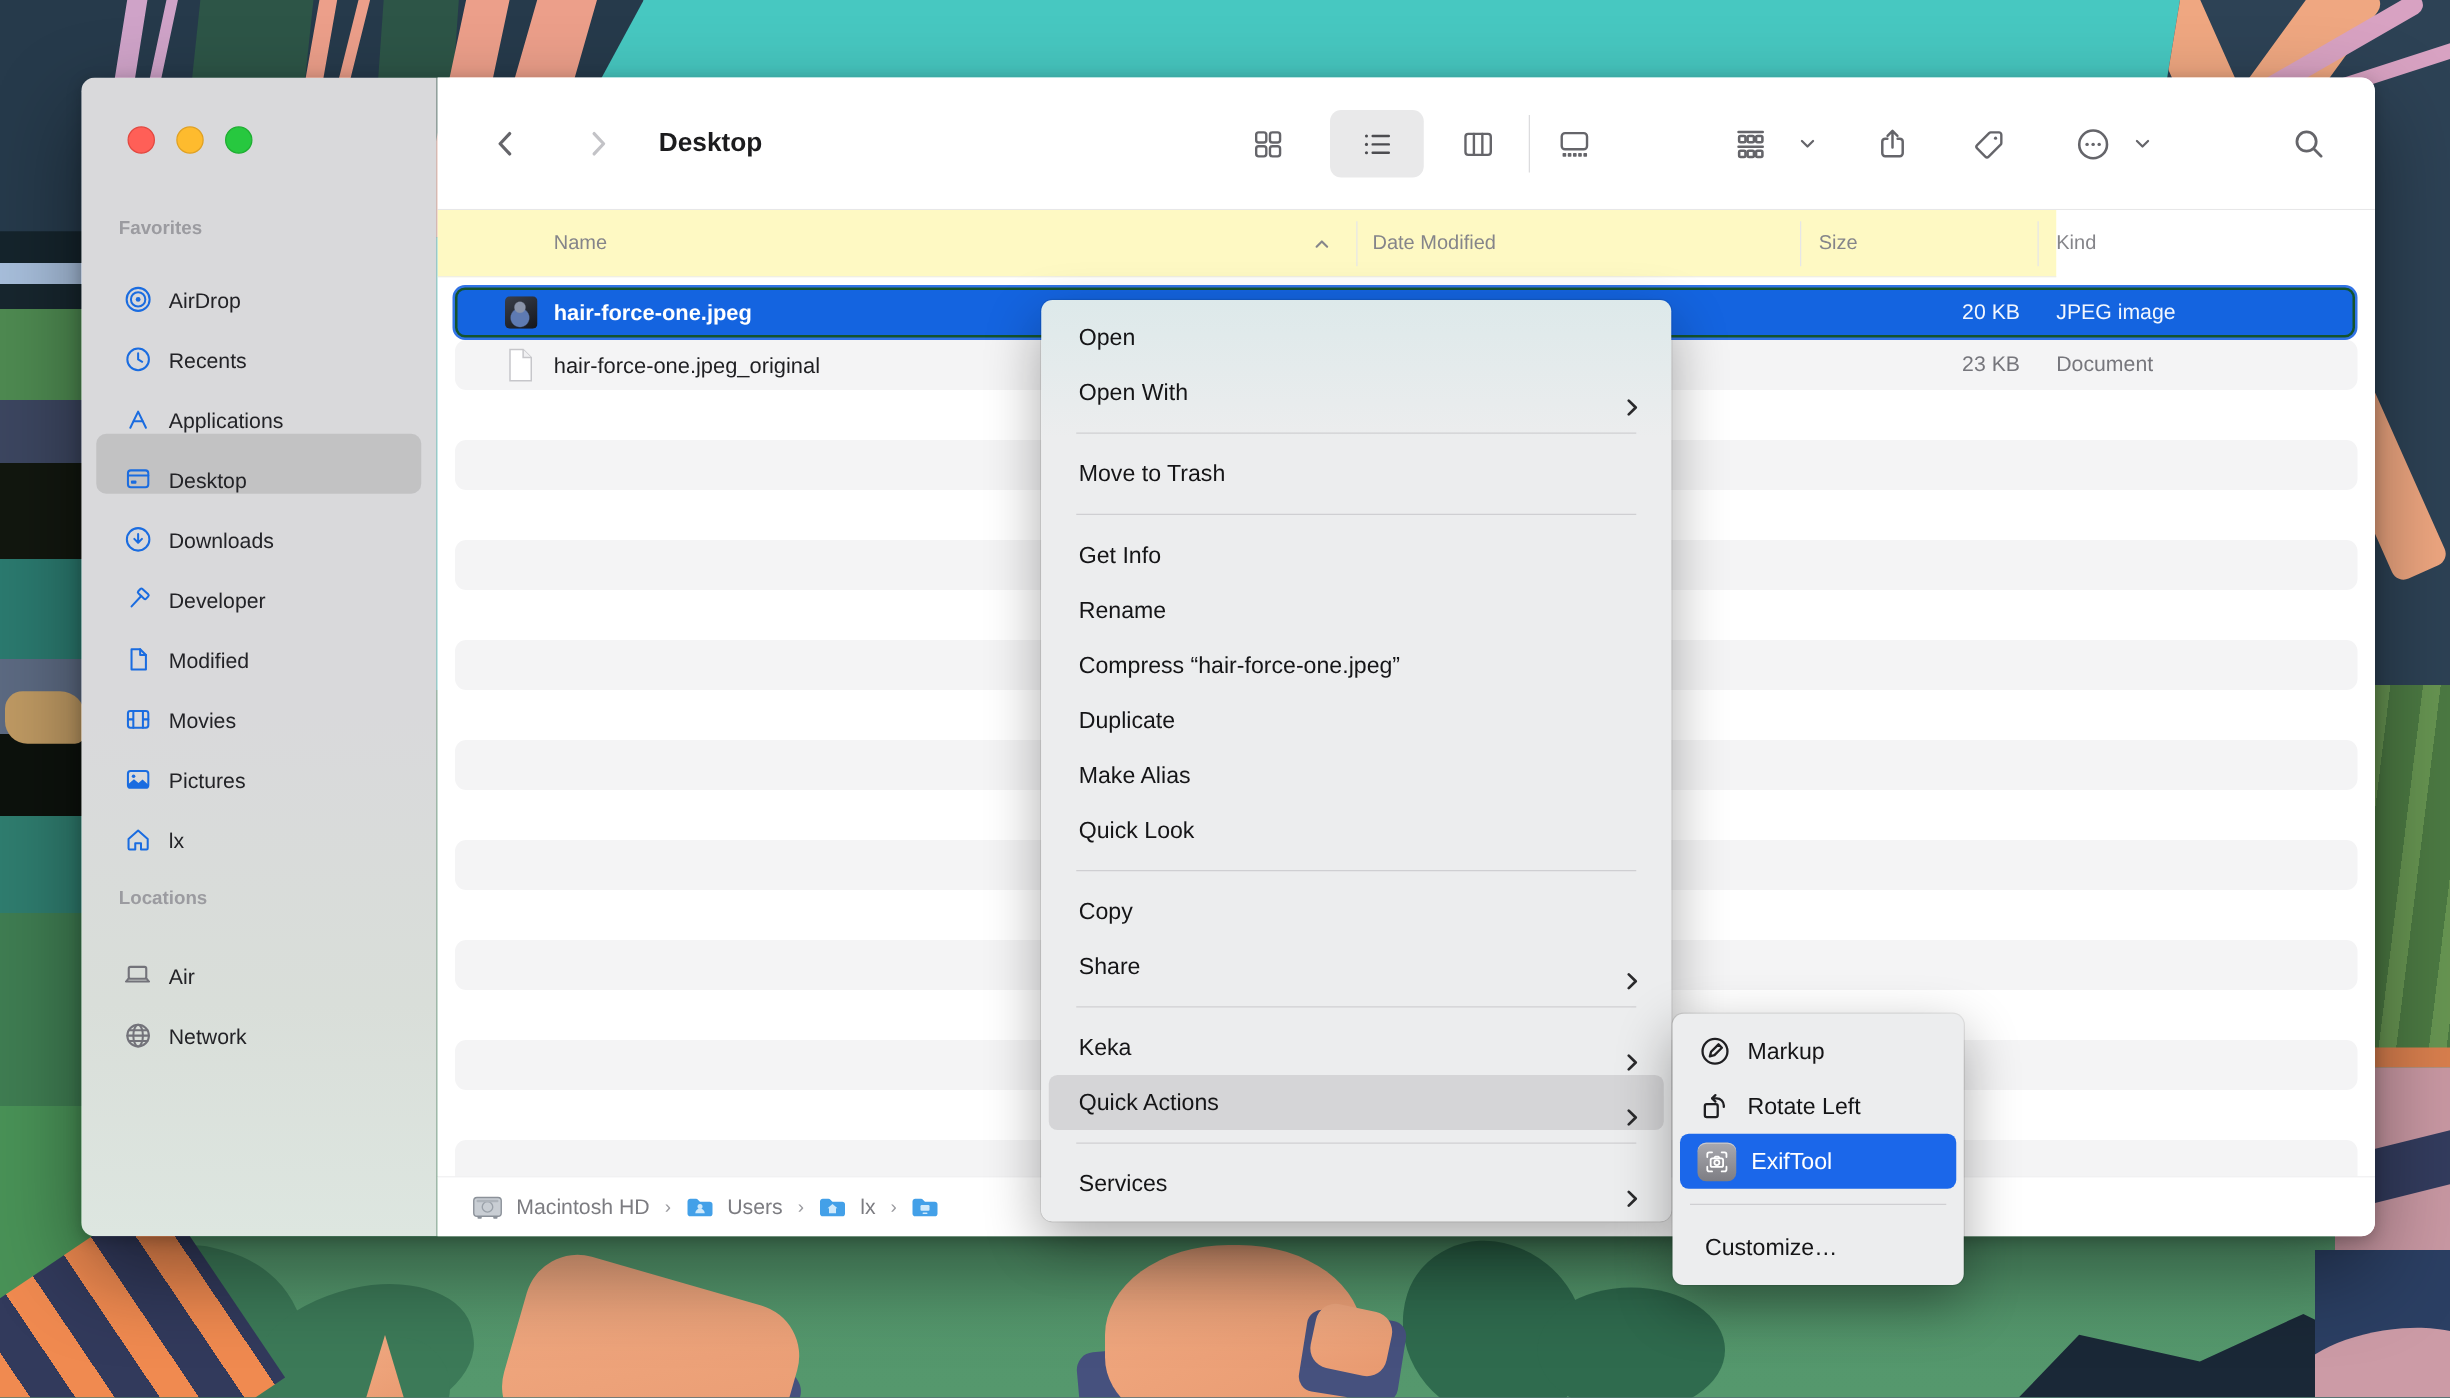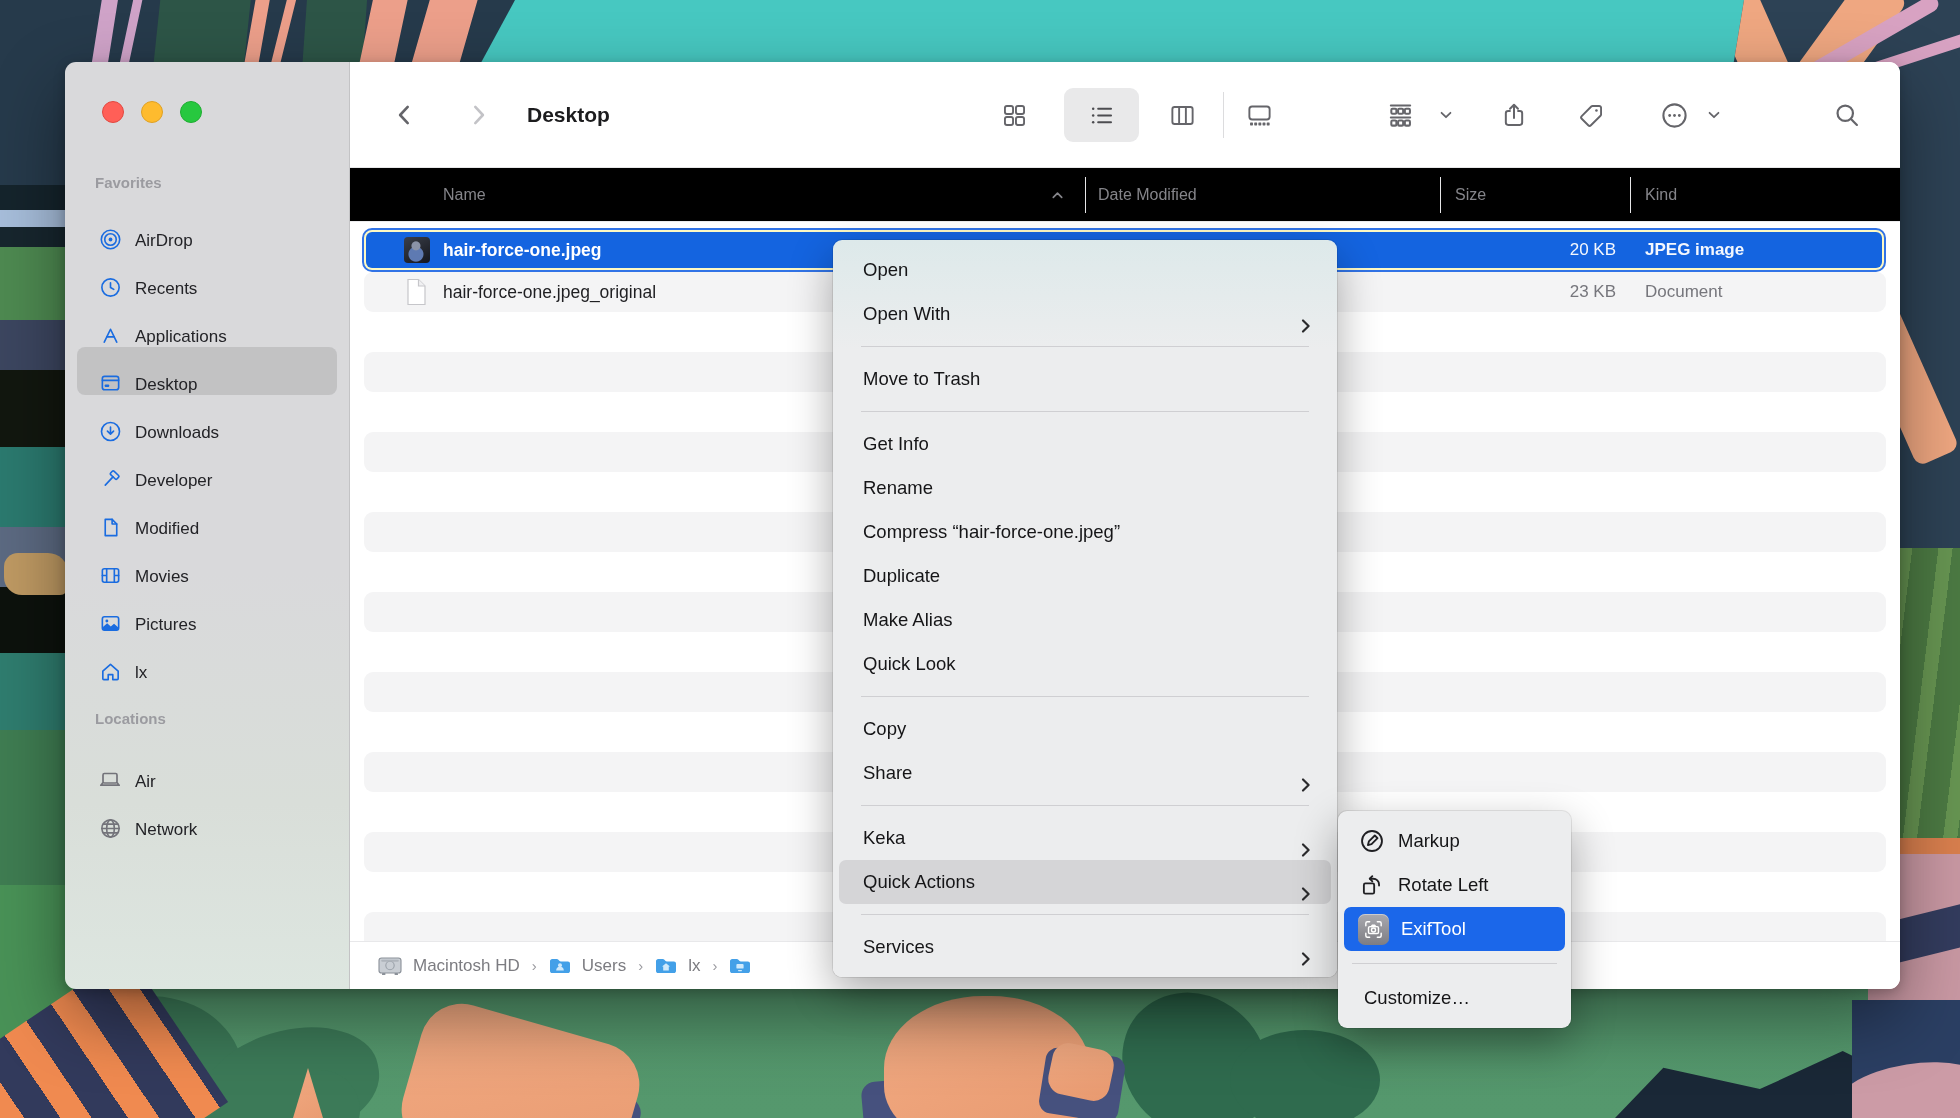--- a/index.html
+++ b/index.html
@@ -74,42 +74,42 @@
            border-bottom:1px solid #e7e7e8;box-sizing:border-box;border-radius:0 11px 0 0;}
   .tb{position:absolute;top:0;height:106px;display:flex;align-items:center;}
   .tb svg{stroke:#65656a;fill:none;stroke-width:1.7;stroke-linecap:round;stroke-linejoin:round;}
   .tb .filldot{fill:#65656a;stroke:none;}
   .wtitle{position:absolute;left:177px;top:0;height:106px;display:flex;align-items:center;
           font-size:21px;font-weight:700;color:#1c1c1e;}
   .viewbtn-bg{position:absolute;left:714px;top:26px;width:75px;height:54px;background:#e9e9ea;border-radius:9px;}
   .tb-divider{position:absolute;left:873px;top:30px;width:1px;height:46px;background:#dcdcde;}
 
   
-  .lheader{position:absolute;left:0;top:106px;width:1550px;height:54px;background:#000000;
+  .lheader{position:absolute;left:0;top:106px;width:1295px;height:54px;background:#fef9c3;
            border-bottom:1px solid #ececee;box-sizing:border-box;font-size:16px;color:#85858a;text-decoration:underline;}
   .lheader .hl-name{position:absolute;left:93px;top:0;height:54px;display:flex;align-items:center;}
   .col-div{position:absolute;top:9px;width:1px;height:36px;background:#e6e6e8;}
   .hdrtxt{position:absolute;top:0;height:54px;display:flex;align-items:center;}
 
   
   .rows{position:absolute;left:0;top:160px;width:1550px;height:719px;overflow:hidden;background:#fff;}
   .stripe{position:absolute;left:14px;width:1522px;height:40px;background:#f4f4f5;border-radius:9px;}
-  .sel-outer{position:absolute;left:12px;top:6px;width:1524px;height:44px;background:#fef9c3;
+  .sel-outer{position:absolute;left:12px;top:6px;width:1524px;height:44px;background:#14532d;
              border:2px solid #3173e6;border-radius:10px;box-sizing:border-box;}
   .sel-inner{position:absolute;inset:2px;background:#1464e0;border-radius:6px;color:#fff;}
   .sel-inner .thumb{position:absolute;left:38px;top:5px;width:26px;height:26px;border-radius:4px;
       background:radial-gradient(circle at 46% 34%,#8a93a8 0 4px,rgba(0,0,0,0) 5px),
                  radial-gradient(circle at 46% 66%,#5e7ab2 0 7px,rgba(0,0,0,0) 8px),
                  linear-gradient(150deg,#3a3f4a,#14161c);}
   .sel-inner .fname{position:absolute;left:77px;top:0;height:36px;line-height:36px;
                     font-size:17.5px;font-weight:600;}
   .sel-inner .fsize{position:absolute;left:1080px;width:170px;top:0;height:36px;line-height:36px;
                     text-align:right;font-size:17px;color:rgba(255,255,255,.95);}
   .sel-inner .fkind{position:absolute;left:1279px;top:0;height:40px;line-height:36px;
-                    font-size:17px;color:rgba(255,255,255,.95);font-weight:bold;}
+                    font-size:17px;color:rgba(255,255,255,.95);}
   .row2{position:absolute;left:14px;top:50px;width:1522px;height:40px;background:#f4f4f5;
         border-radius:9px;color:#1f1f22;}
   .row2 .fname{position:absolute;left:79px;top:0;height:40px;line-height:40px;font-size:17.5px;}
   .row2 .fsize{position:absolute;left:1082px;width:170px;top:0;height:40px;line-height:40px;
                text-align:right;font-size:17px;color:#76767c;}
   .row2 .fkind{position:absolute;left:1281px;top:0;height:40px;line-height:40px;font-size:17px;color:#76767c;}
   .docicon{position:absolute;left:41px;top:6px;}
 
   
   .pathbar{position:absolute;left:0;top:879px;width:1550px;height:48px;background:#fff;

